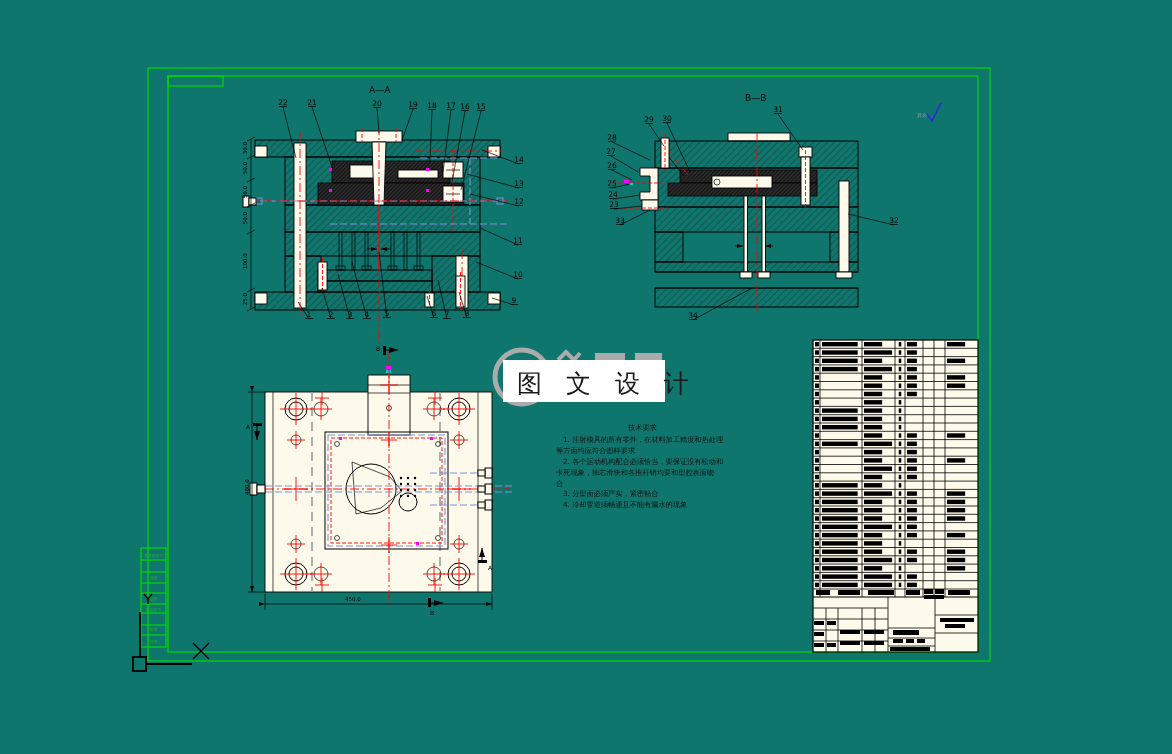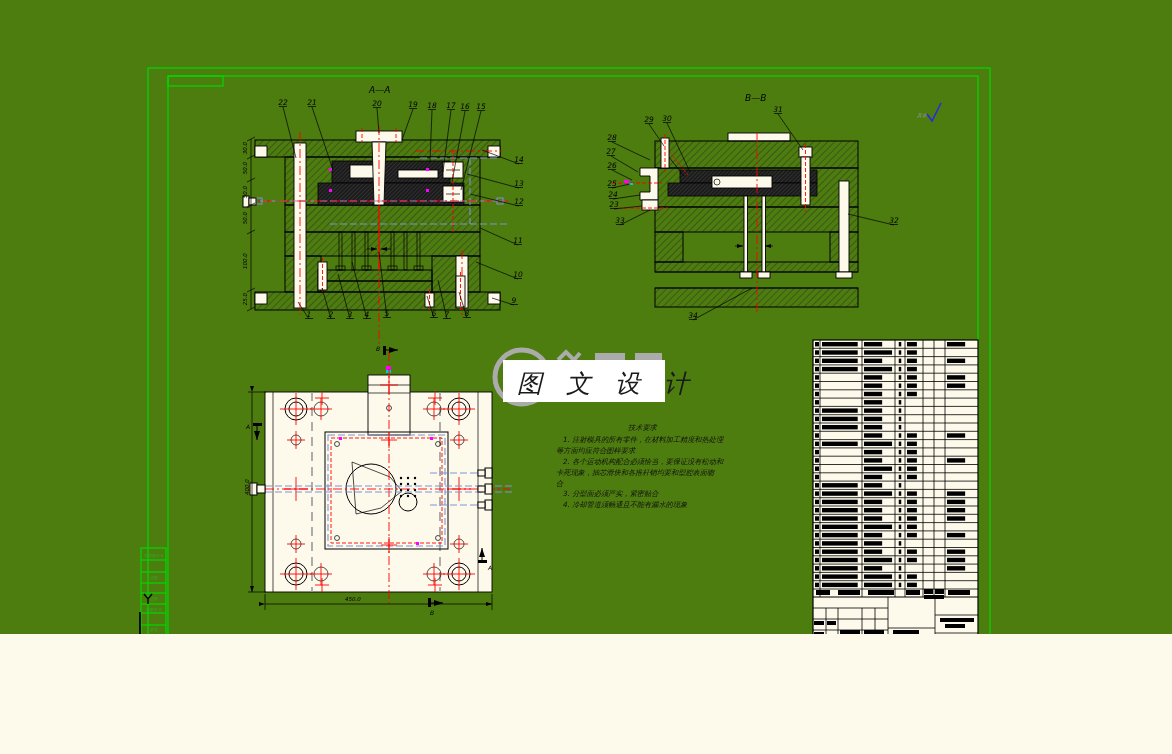--- a/index.html
+++ b/index.html
@@ -1,17 +1,17 @@
 <!DOCTYPE html>
 <html><head>
 <meta charset="utf-8">
 <style>
   html,body{margin:0;padding:0;}
   body{background:#FDFAEC;font-family:"DejaVu Sans",sans-serif;}
-  .stage{position:relative;width:1172px;height:634px;background:#4d7c0f;overflow:hidden;font-style:italic;}
+  .stage{position:relative;width:1172px;height:754px;background:#0f766e;overflow:hidden;}
   svg text{font-family:"DejaVu Sans",sans-serif;}
   .callout{font-size:7.5px;fill:#000;}
   .dimtxt{font-size:5.5px;fill:#000;}
   .thin{stroke:#000;stroke-width:0.7;fill:none;}
   .med{stroke:#000;stroke-width:1;fill:none;}
   .redc{stroke:#FF0000;stroke-width:0.9;fill:none;stroke-dasharray:9 3 2 3;}
   .redf{stroke:#FF0000;stroke-width:0.9;fill:none;stroke-dasharray:4 2;}
   .bluec{stroke:#8091D8;stroke-width:1.1;fill:none;stroke-dasharray:7 3;}
   .grayd{stroke:#9A9A9A;stroke-width:1.6;fill:none;stroke-dasharray:9 6;}
   .grn{stroke:#00D900;stroke-width:1.2;fill:none;}

